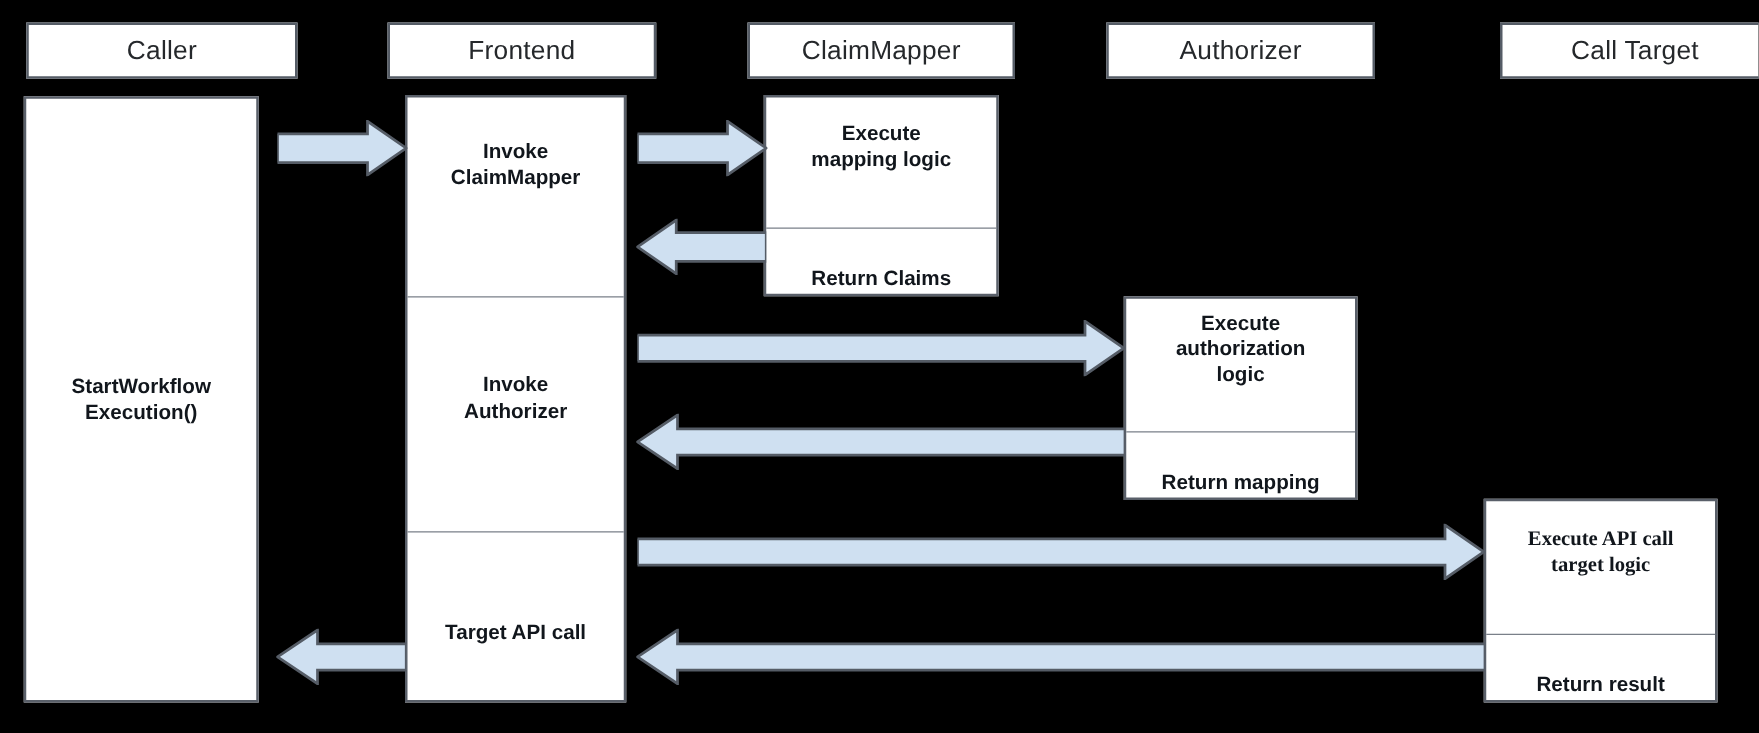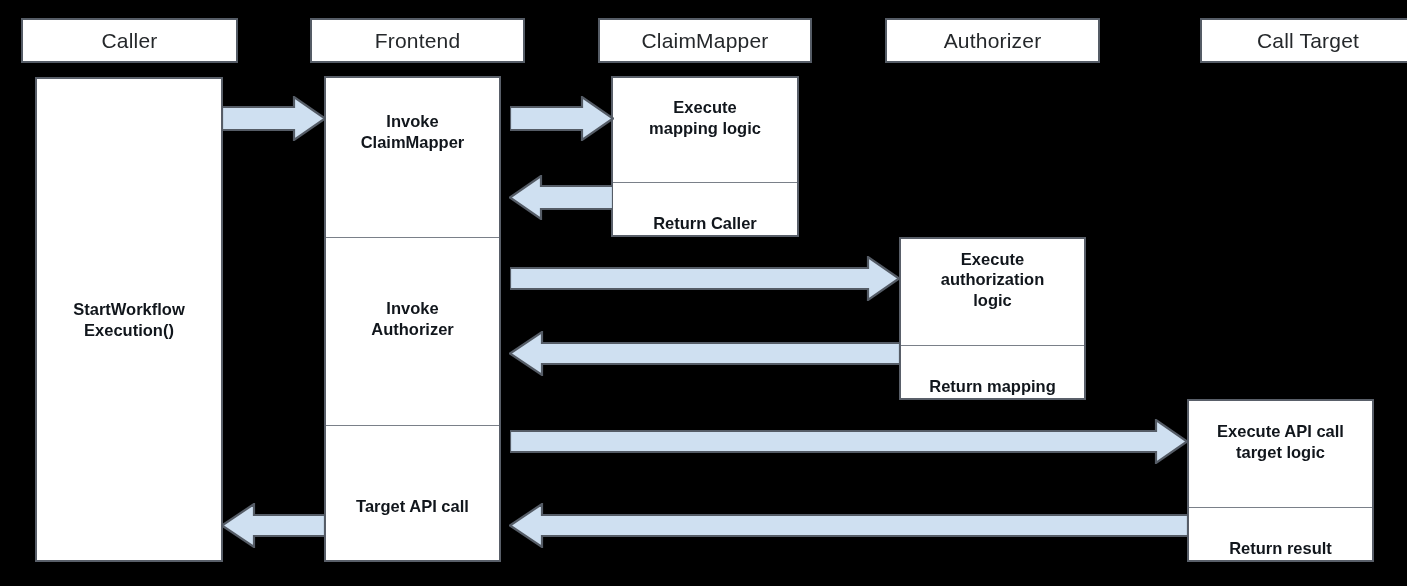--- a/index.html
+++ b/index.html
@@ -83,48 +83,48 @@
   </div>
 
   <div class="lifeline-header" style="left:885px; top:18px; width:215px; height:45px;">
     <span>Authorizer</span>
   </div>
 
   <div class="lifeline-header" style="left:1172px; top:18px; width:216px; height:45px;margin-left:28px;">
     <span>Call Target</span>
   </div>
 
-  <div class="activation" style="left:35px; top:77px; width:188px; height:485px;">
+  <div class="activation" style="left:19px; top:77px; width:188px; height:485px;">
     <div class="act-seg" style="white-space:pre-line;">StartWorkflow
 Execution()</div>
   </div>
 
   <div class="activation" style="left:324px; top:76px; width:177px; height:486px;justify-content:center;">
     <div class="act-seg" style="white-space:pre-line; height:161px; flex:0 0 161px;">Invoke
 ClaimMapper</div>
     <div class="act-seg" style="white-space:pre-line; height:163px; flex:0 0 163px;">Invoke
 Authorizer</div>
     <div class="act-seg" style="white-space:pre-line; height:162px; flex:0 0 162px;">Target API call</div>
   </div>
 
   <div class="activation" style="left:611px; top:76px; width:188px; height:161px;">
     <div class="act-seg" style="white-space:pre-line; height:79px; flex:0 0 79px;">Execute
 mapping logic</div>
-    <div class="act-seg" style="white-space:pre-line; height:82px; flex:0 0 82px;">Return Caller</div>
+    <div class="act-seg" style="white-space:pre-line; height:82px; flex:0 0 82px;">Return Claims</div>
   </div>
 
   <div class="activation" style="left:899px; top:237px; width:187px; height:163px;">
     <div class="act-seg" style="white-space:pre-line; height:81px; flex:0 0 81px;">Execute
 authorization
 logic</div>
     <div class="act-seg" style="white-space:pre-line; height:82px; flex:0 0 82px;">Return mapping</div>
   </div>
 
   <div class="activation" style="left:1187px; top:399px; width:187px; height:163px;">
-    <div class="act-seg" style="white-space:pre-line; height:81px; flex:0 0 81px;">Execute API call
+    <div class="act-seg" style="white-space:pre-line; height:81px; flex:0 0 81px;font-family:Liberation Serif, serif;">Execute API call
 target logic</div>
     <div class="act-seg" style="white-space:pre-line; height:82px; flex:0 0 82px;">Return result</div>
   </div>
 
   <div class="msg-arrow" style="left:222px; top:96px; width:104px; height:45px;">
     <svg viewBox="0 0 104 45" preserveAspectRatio="none">
       <polygon points="0,11 72,11 72,1 103,22.5 72,44 72,34 0,34" fill="#cfe0f1" stroke="#555c66" stroke-width="2.2" stroke-linejoin="miter"></polygon>
     </svg>
   </div>
 

